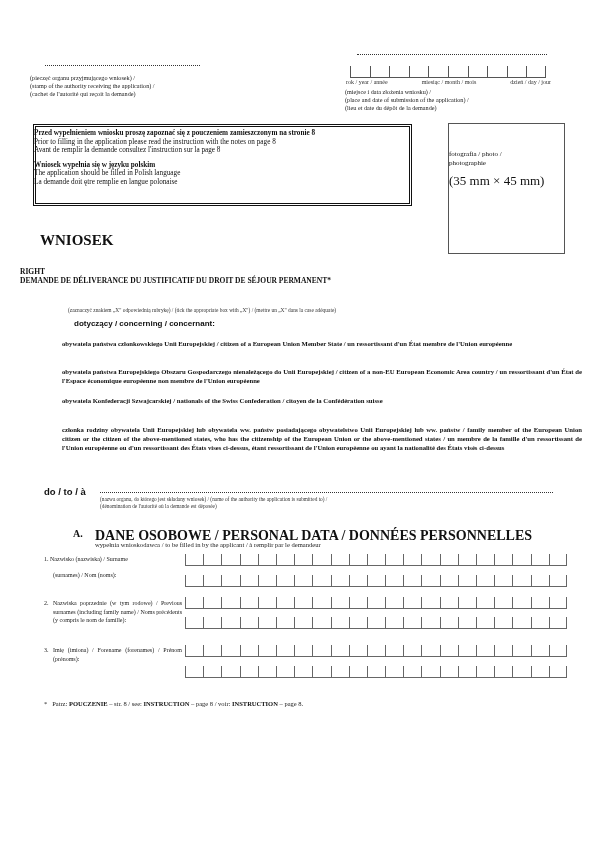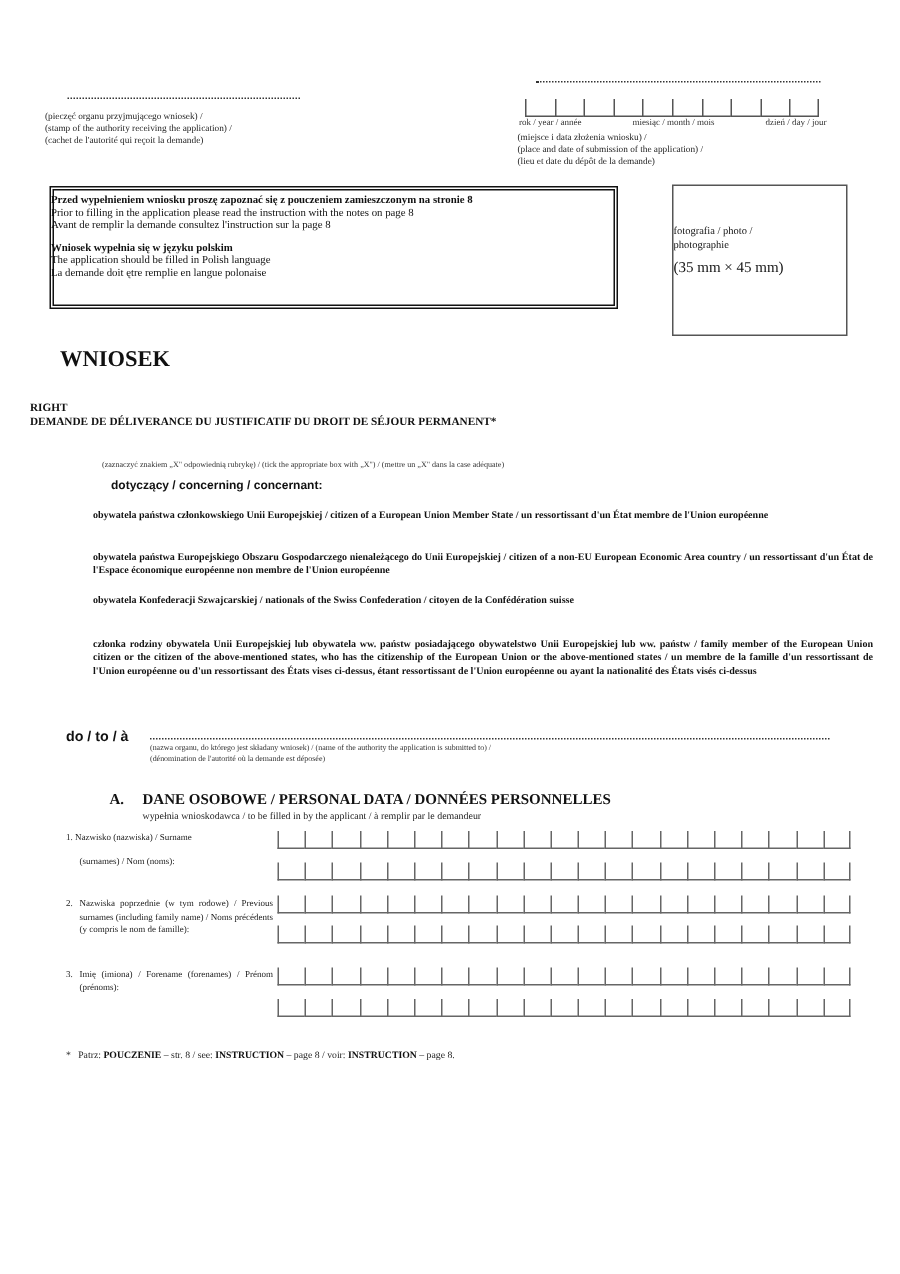--- a/index.html
+++ b/index.html
@@ -22,40 +22,40 @@
   .date-box:last-child { border-right:1px solid #555; }
   .date-labels { left:346px; top:79px; width:205px; display:flex; justify-content:space-between; font-size:6px; color:#333; }
   #date-caption { left:345px; top:88px; width:210px; }
 
   
   #notice { left:33px; top:124px; width:379px; height:82px; border:1.3px solid #111; box-sizing:border-box; outline:0.6px solid #111; outline-offset:-3px; }
   #notice .l { font-size:7.2px; line-height:8.6px; }
   #notice .b { font-weight:bold; }
 
   
-  #photo { left:448px; top:123px; width:117px; height:101px; border:1px solid #555; box-sizing:border-box; }
+  #photo { left:448px; top:123px; width:117px; height:131px; border:1px solid #555; box-sizing:border-box; }
   #photo .t { font-size:7px; line-height:8.5px; margin-top:26px; }
-  #photo .d { font-size:10px; margin-top:6px; }
+  #photo .d { font-size:13px; margin-top:6px; }
 
   
   .title { font-weight:bold; font-size:15px; line-height:10.5px; }
   .subtitle { font-weight:bold; font-size:7.5px; line-height:8.6px; }
   #instr { left:68px; top:307px; font-size:5.4px; color:#333; }
   #concerning { left:74px; top:319px; font-size:8px; font-weight:bold; font-family:"Liberation Sans","DejaVu Sans",sans-serif; }
 
   .opt { left:62px; width:520px; font-size:6.7px; line-height:8.8px; font-weight:bold; text-align:justify; }
 
   
   #to-label { left:44px; top:486px; font-size:9.5px; font-weight:bold; font-family:"Liberation Sans","DejaVu Sans",sans-serif; }
   #to-dots { left:100px; top:492px; width:453px; }
   #to-caption { left:100px; top:496px; width:453px; }
 
   
   #sec-letter { left:73px; top:528px; font-size:10px; font-weight:bold; }
-  #sec-title { left:95px; top:528px; font-size:10px; font-weight:bold; }
+  #sec-title { left:95px; top:528px; font-size:14px; font-weight:bold; }
   #sec-sub { left:95px; top:541px; font-size:6.6px; color:#222; }
 
   .flabel { font-size:6px; line-height:9px; color:#222; text-align:justify; }
   .boxrow { left:185px; display:flex; height:13px; }
   .cbox { width:18.2px; height:12px; border-left:1px solid #666; border-bottom:1px solid #666; box-sizing:border-box; }
   .cbox:last-child { border-right:1px solid #666; }
 
   #footnote { left:44px; top:700px; font-size:6.5px; color:#222; }
   #footnote b { color:#111; }
 </style>

